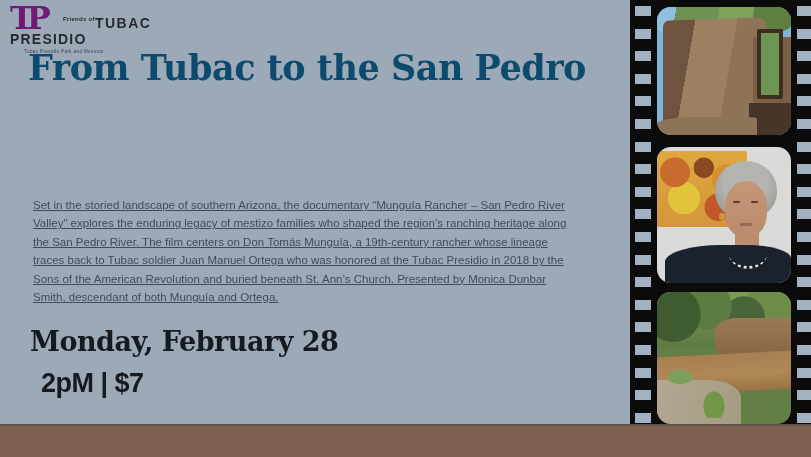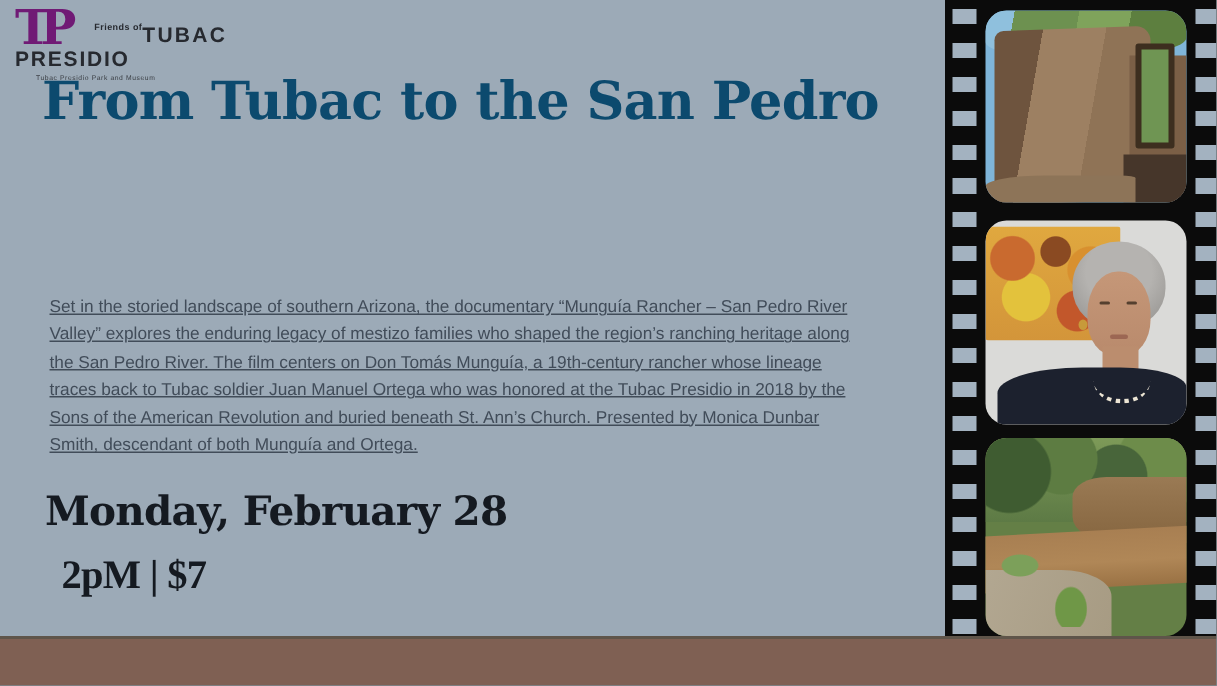--- a/index.html
+++ b/index.html
@@ -42,21 +42,21 @@
   }
 
   
   .event-date {
     position:absolute; left:30px; top:326px;
     font-family:"DejaVu Serif", serif; font-weight:bold;
     font-size:27px; color:#151a21; letter-spacing:-.5px;
   }
   .event-time {
     position:absolute; left:41px; top:368px;
-    font-family:Liberation Serif, serif; font-weight:bold;
+    font-family:Liberation Sans, sans-serif; font-weight:bold;
     font-size:27px; color:#151a21; letter-spacing:-.5px;
   }
 
   
   .footer-band {
     position:absolute; left:0; top:424px; width:811px; height:33px;
     background:#7f6053; border-top:2px solid #5f554a;
   }
 
   

